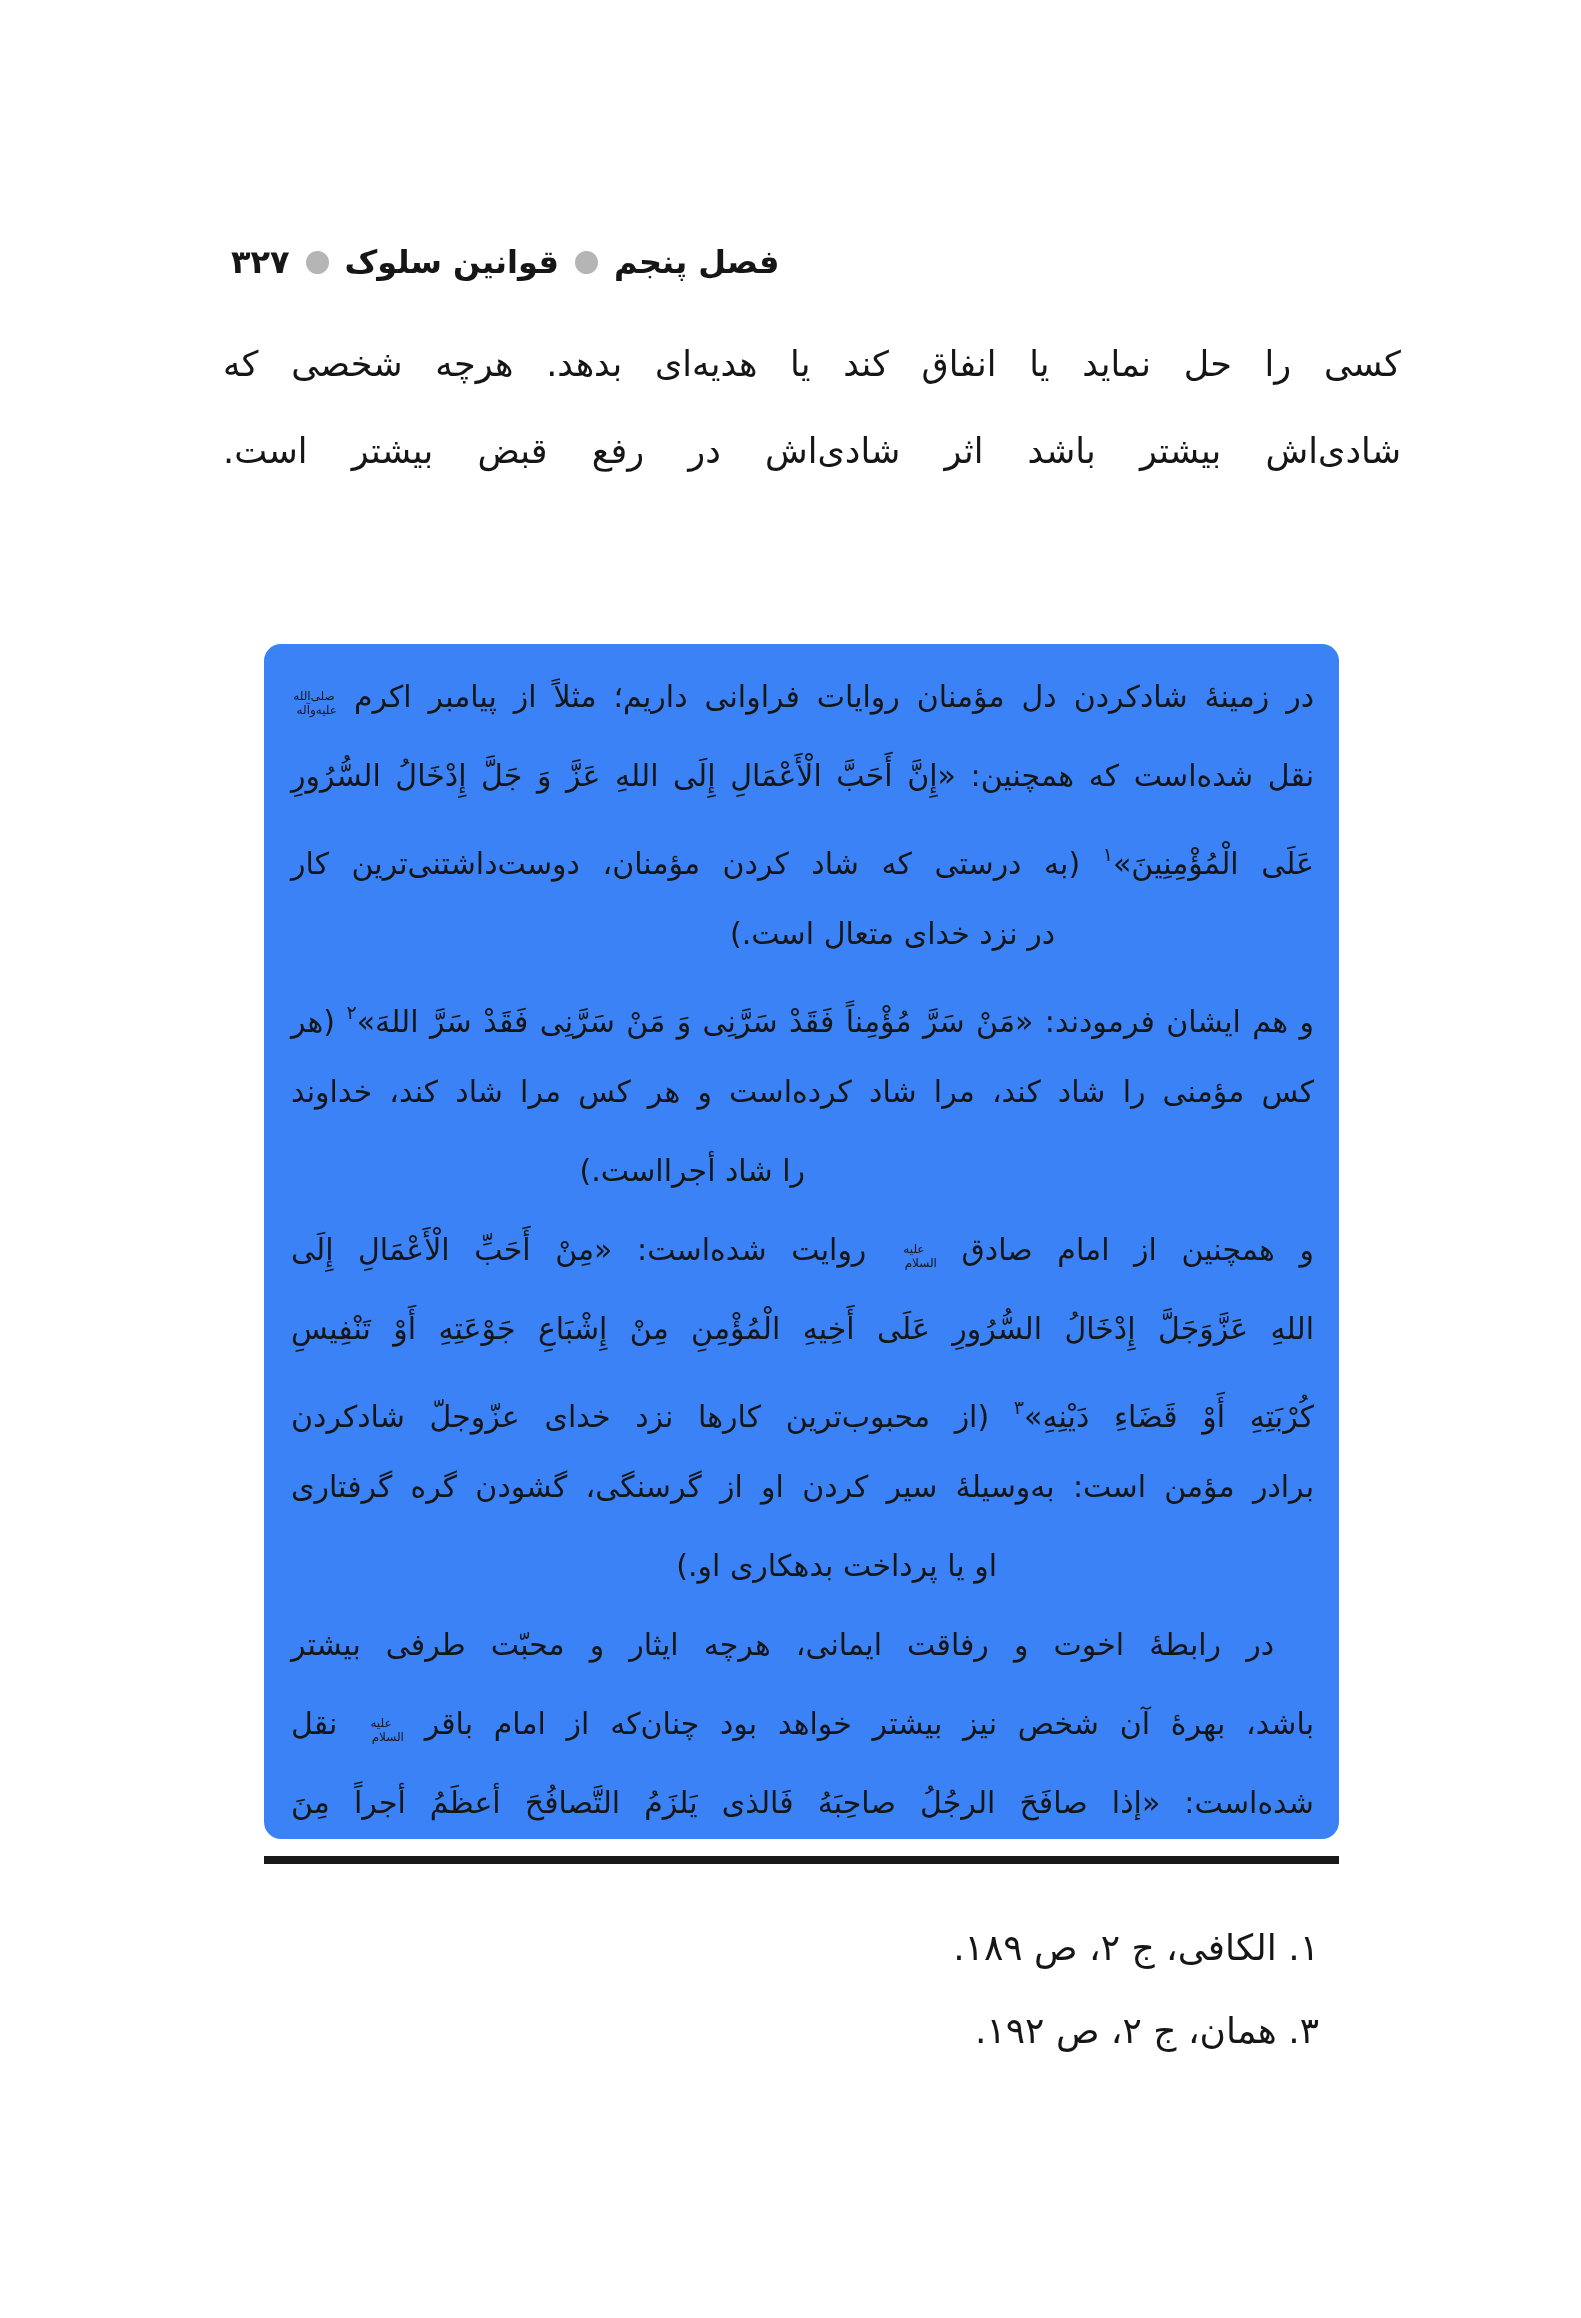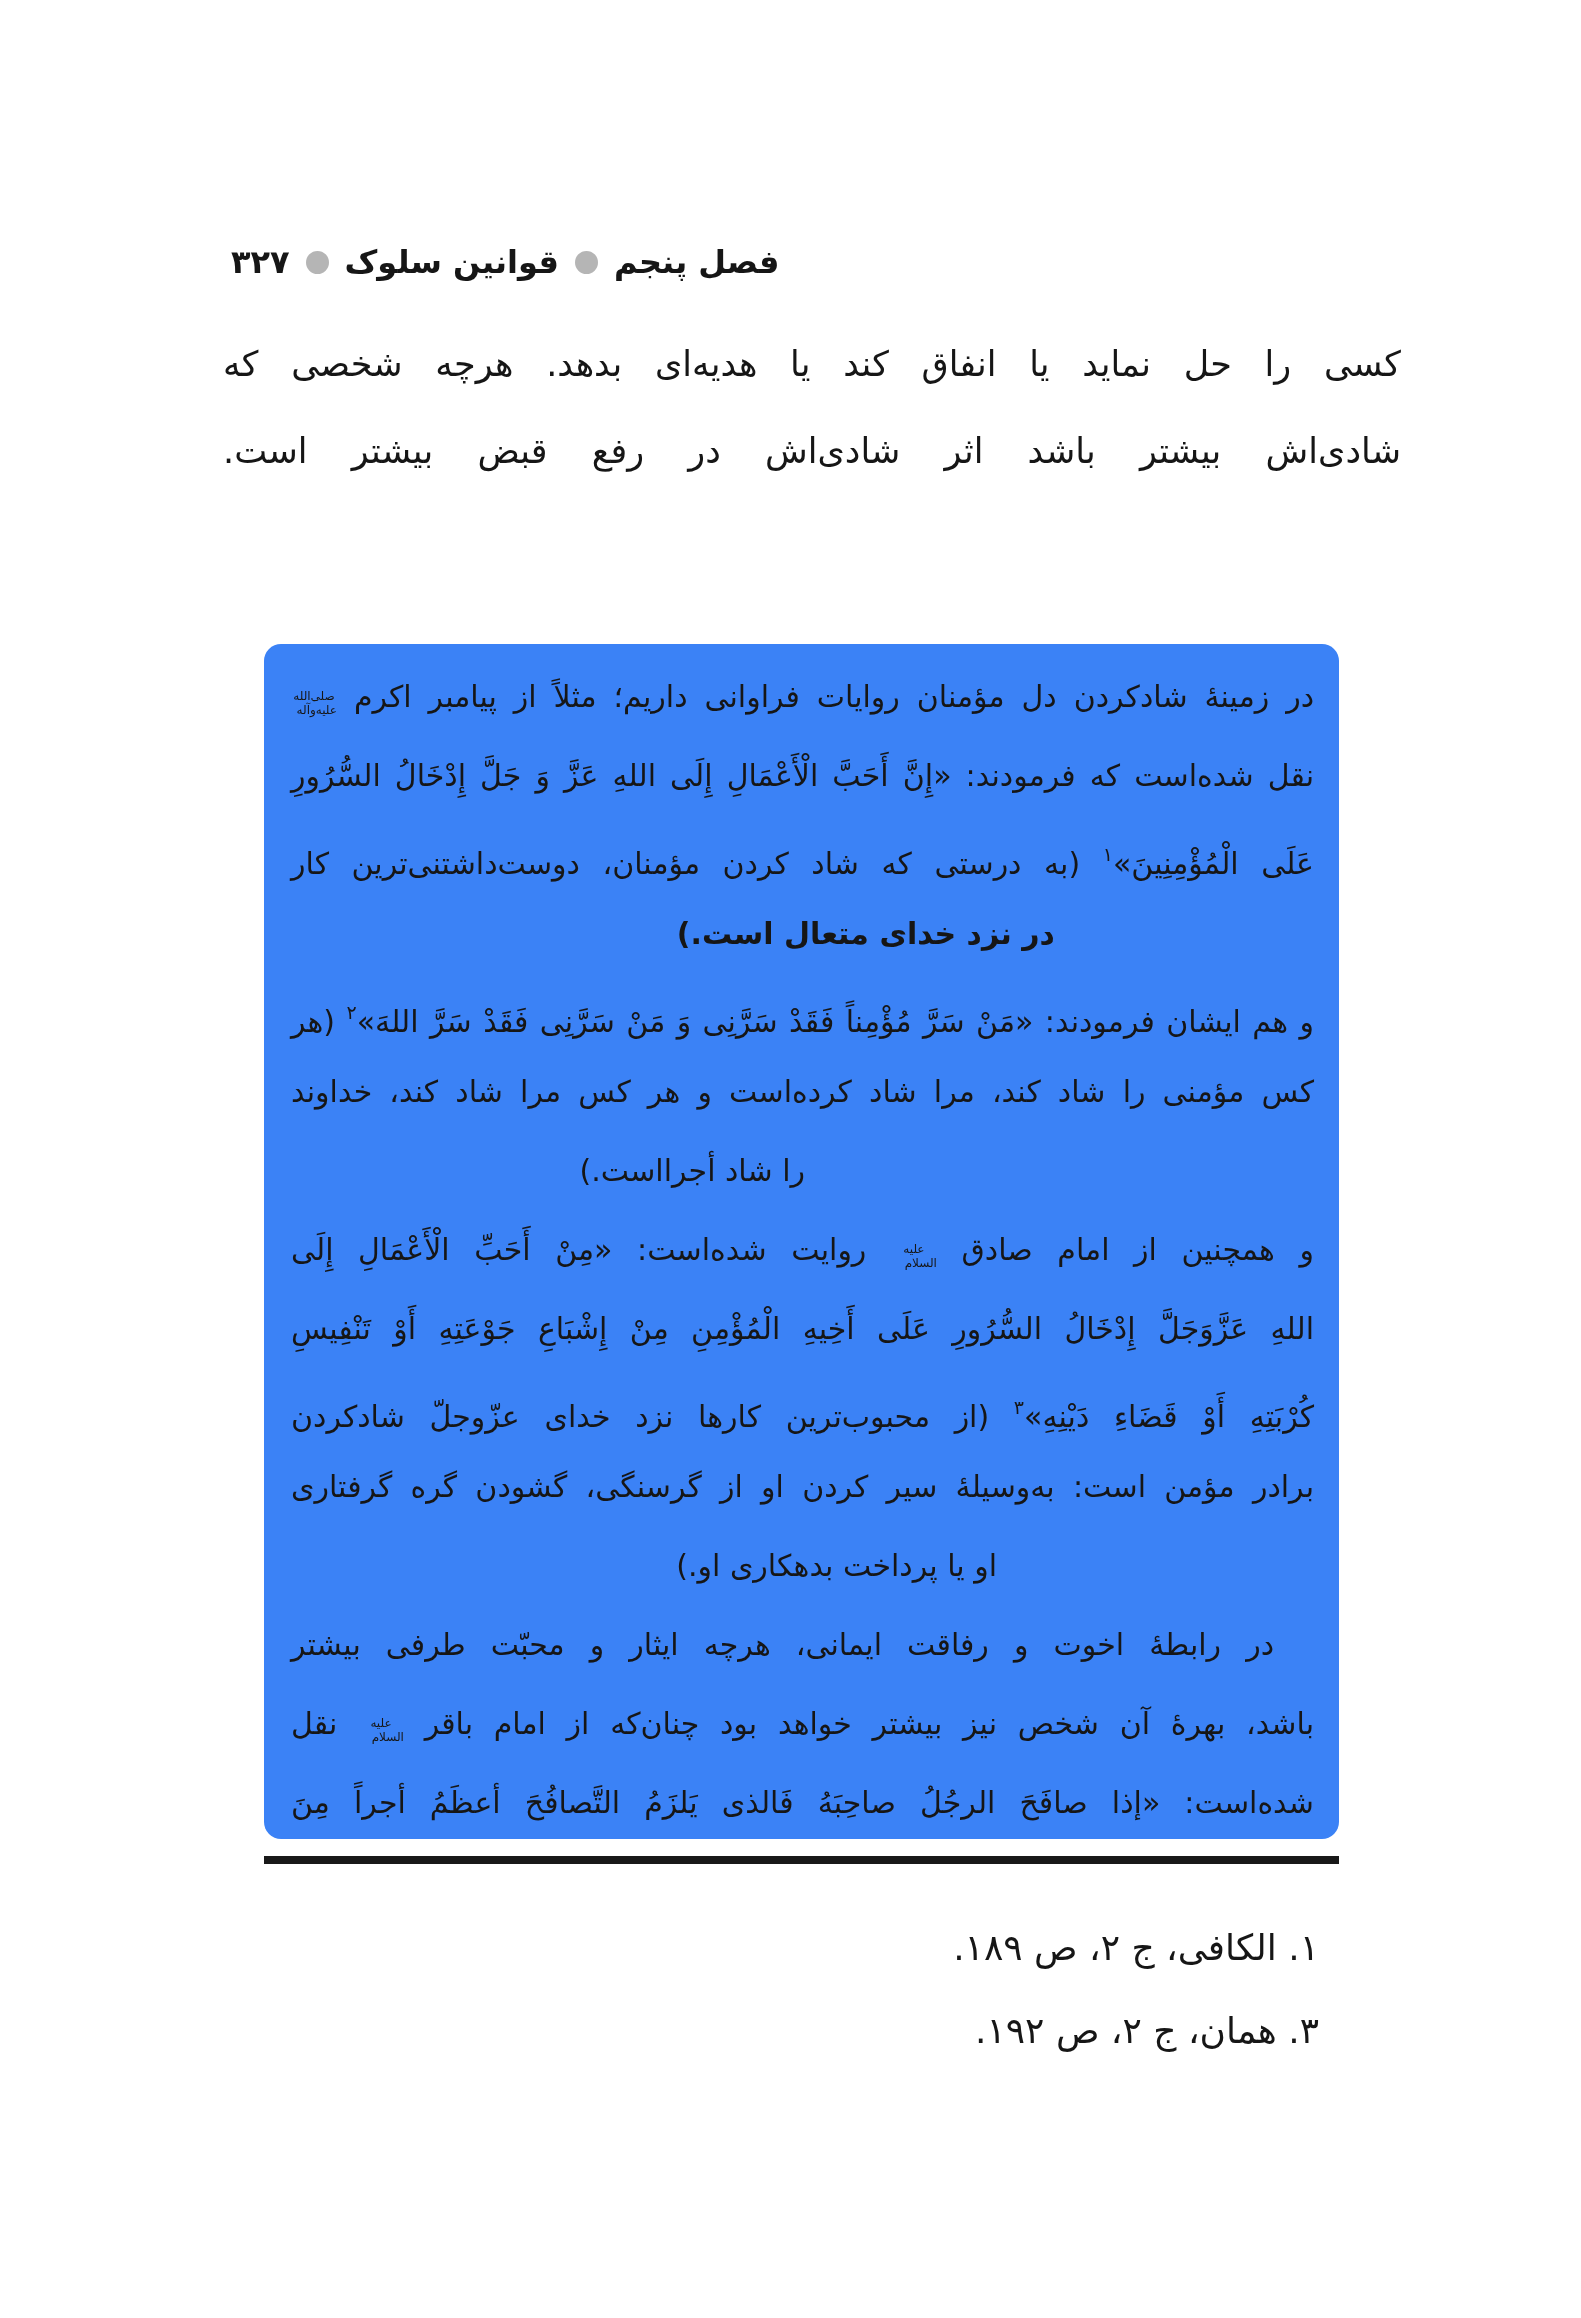--- a/index.html
+++ b/index.html
@@ -29,21 +29,21 @@
   .par-line:nth-child(3){text-align:right;text-align-last:right;padding-right:129px;}
   
   .quote-box{
     position:absolute;left:264px;top:644px;width:1075px;height:1195px;
     background:#d2d2d2;
     box-sizing:border-box;
     padding:12.5px 25px 0 27px;
     font-size:30px;
   }
   .q-line{height:79px;line-height:79px;text-align:justify;text-align-last:justify;}
-  .q-line:nth-child(4){text-align-last:right;padding-right:259px;font-weight:bold;}
+  .q-line:nth-child(4){text-align-last:right;padding-right:259px;}
   .q-line:nth-child(7){text-align:right;text-align-last:right;padding-right:509px;}
   .q-line:nth-child(12){text-align:left;text-align-last:right;padding-right:317px;}
   .q-line:nth-child(13){padding-right:40px;}
   
   .hon{
     display:inline-block;width:46px;
     font-size:12px;line-height:1.12;
     text-align:center;vertical-align:-7.1px;
     white-space:normal;word-spacing:0;
   }
@@ -72,21 +72,21 @@
     <span>۳۲۷</span>
   </div>
 
   <div class="paragraph" id="paragraph">
       <div class="par-line"><span>کسی را حل نماید یا انفاق کند یا هدیه‌ای بدهد. هرچه شخصی که</span></div>
       <div class="par-line"><span>شادی‌اش بیشتر باشد اثر شادی‌اش در رفع قبض بیشتر است.</span></div>
     </div>
 
   <div class="quote-box" id="quote" style="background: #3b82f6; border-radius: 17px;">
       <div class="q-line"><span>در زمینهٔ شادکردن دل مؤمنان روایات فراوانی داریم؛ مثلاً از پیامبر اکرم </span><span class="hon">صلی‌الله علیه‌وآله</span></div>
-      <div class="q-line"><span>نقل شده‌است که فرمودند: «إِنَّ أَحَبَّ الْأَعْمَالِ إِلَی اللهِ عَزَّ وَ جَلَّ إِدْخَالُ السُّرُورِ</span></div>
+      <div class="q-line"><span>نقل شده‌است که همچنین: «إِنَّ أَحَبَّ الْأَعْمَالِ إِلَی اللهِ عَزَّ وَ جَلَّ إِدْخَالُ السُّرُورِ</span></div>
       <div class="q-line"><span>عَلَی الْمُؤْمِنِينَ»</span><span class="sup">۱</span><span> (به درستی که شاد کردن مؤمنان، دوست‌داشتنی‌ترین کار</span></div>
       <div class="q-line"><span>در نزد خدای متعال است.)</span></div>
       <div class="q-line"><span>و هم ایشان فرمودند: «مَنْ سَرَّ مُؤْمِناً فَقَدْ سَرَّنِی وَ مَنْ سَرَّنِی فَقَدْ سَرَّ اللهَ»</span><span class="sup">۲</span><span> (هر</span></div>
       <div class="q-line"><span>کس مؤمنی را شاد کند، مرا شاد کرده‌است و هر کس مرا شاد کند، خداوند</span></div>
       <div class="q-line"><span>را شاد أجرا‌است.)</span></div>
       <div class="q-line"><span>و همچنین از امام صادق </span><span class="hon">علیه السلام</span><span> روایت شده‌است: «مِنْ أَحَبِّ الْأَعْمَالِ إِلَی</span></div>
       <div class="q-line"><span>اللهِ عَزَّوَجَلَّ إِدْخَالُ السُّرُورِ عَلَی أَخِيهِ الْمُؤْمِنِ مِنْ إِشْبَاعِ جَوْعَتِهِ أَوْ تَنْفِيسِ</span></div>
       <div class="q-line"><span>کُرْبَتِهِ أَوْ قَضَاءِ دَيْنِهِ»</span><span class="sup">۳</span><span> (از محبوب‌ترین کارها نزد خدای عزّوجلّ شادکردن</span></div>
       <div class="q-line"><span>برادر مؤمن است: به‌وسیلهٔ سیر کردن او از گرسنگی، گشودن گره گرفتاری</span></div>
       <div class="q-line"><span>او یا پرداخت بدهکاری او.)</span></div>

